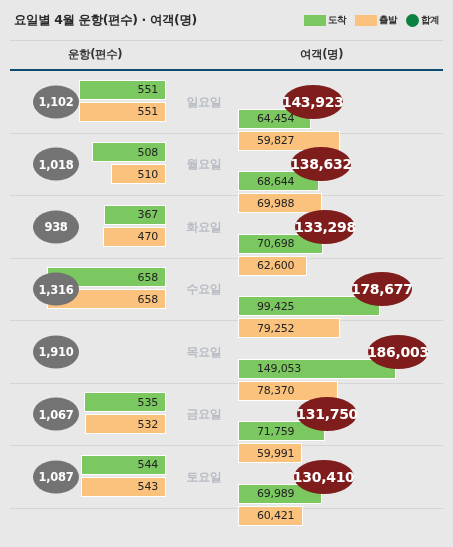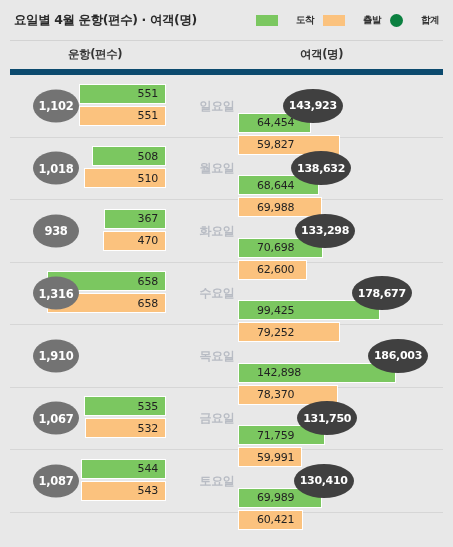--- a/index.html
+++ b/index.html
@@ -41,21 +41,21 @@
   }
   .legend {
     display: flex;
     align-items: center;
     gap: 9px;
     padding-top: 1px;
   }
   .legend-item {
     display: flex;
     align-items: center;
-    gap: 18px;
+    gap: 2px;
   }
   .legend-swatch {
     width: 22px;
     height: 11px;
     display: inline-block;
   }
   .legend-swatch.arrival { background: #7bc760; }
   .legend-swatch.departure { background: #fbc27e; }
   .legend-dot {
     width: 13px;
@@ -70,21 +70,21 @@
     color: #333;
     letter-spacing: -0.5px;
     white-space: nowrap;
   }
 
   
   .col-head-row {
     position: relative;
     height: 28px;
     border-top: 1px solid #d3d3d3;
-    border-bottom: 6px solid #0c4a6e;
+    border-bottom: 2px solid #0c4a6e;
     margin: 0 10px;
   }
   .col-head {
     position: absolute;
     top: 6px;
     font-size: 11.5px;
     font-weight: bold;
     color: #333;
     letter-spacing: -0.4px;
     white-space: nowrap;
@@ -150,21 +150,21 @@
     font-size: 11px;
     color: #222222;
     font-weight: normal;
     letter-spacing: -0.2px;
     white-space: nowrap;
   }
 
   
   .day-name {
     position: absolute;
-    left: 176px;
+    left: 163px;
     top: 50%;
     transform: translateY(-50%);
     width: 62px;
     text-align: center;
     font-size: 12px;
     font-weight: bold;
     color: #b8bcc4;
     letter-spacing: -0.4px;
   }
 
@@ -181,23 +181,23 @@
   .pax-bars .bar .bar-label { padding-left: 7px; }
 
   
   .total-pax {
     position: absolute;
     top: 50%;
     transform: translateY(-50%);
     width: 60px;
     height: 34px;
     border-radius: 50%;
-    background: #404040;
+    background: #7f1d1d;
     color: #ffffff;
-    font-size: 11px;
+    font-size: 14px;
     font-weight: bold;
     display: flex;
     align-items: center;
     justify-content: center;
     letter-spacing: -0.3px;
     z-index: 4;
     white-space: nowrap;
   }
 </style>
 </head>
@@ -249,21 +249,21 @@
           </div>
         </div>
         <div class="total-pax" style="left:272.8px">143,923</div>
       </div>
       <div class="day-row">
         <div class="total-flights">1,018</div>
         <div class="flight-bars">
           <div class="bar arrival" style="width:74.1px">
             <span class="bar-label">508</span>
           </div>
-          <div class="bar departure" style="width:82px">
+          <div class="bar departure" style="width:55px">
             <span class="bar-label">510</span>
           </div>
         </div>
         <div class="day-name">월요일</div>
         <div class="pax-bars">
           <div class="bar arrival" style="width:81.1px">
             <span class="bar-label">68,644</span>
           </div>
           <div class="bar departure" style="width:83.7px">
             <span class="bar-label">69,988</span>
@@ -311,21 +311,21 @@
             <span class="bar-label">79,252</span>
           </div>
         </div>
         <div class="total-pax" style="left:341.8px">178,677</div>
       </div>
       <div class="day-row">
         <div class="total-flights">1,910</div>
         <div class="day-name">목요일</div>
         <div class="pax-bars">
           <div class="bar arrival" style="width:158.0px">
-            <span class="bar-label">142,898</span>
+            <span class="bar-label">149,053</span>
           </div>
           <div class="bar departure" style="width:100.3px">
             <span class="bar-label">78,370</span>
           </div>
         </div>
         <div class="total-pax" style="left:358.0px">186,003</div>
       </div>
       <div class="day-row">
         <div class="total-flights">1,067</div>
         <div class="flight-bars">

